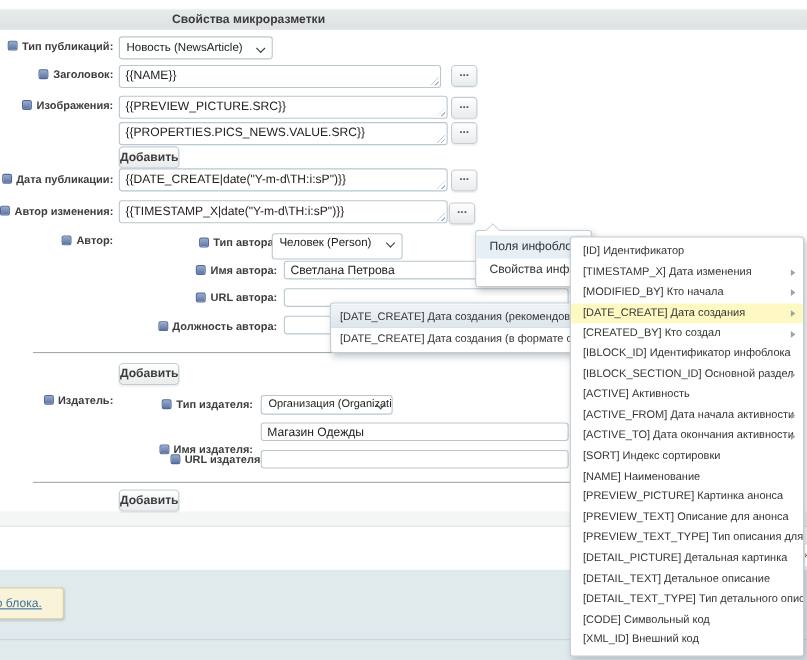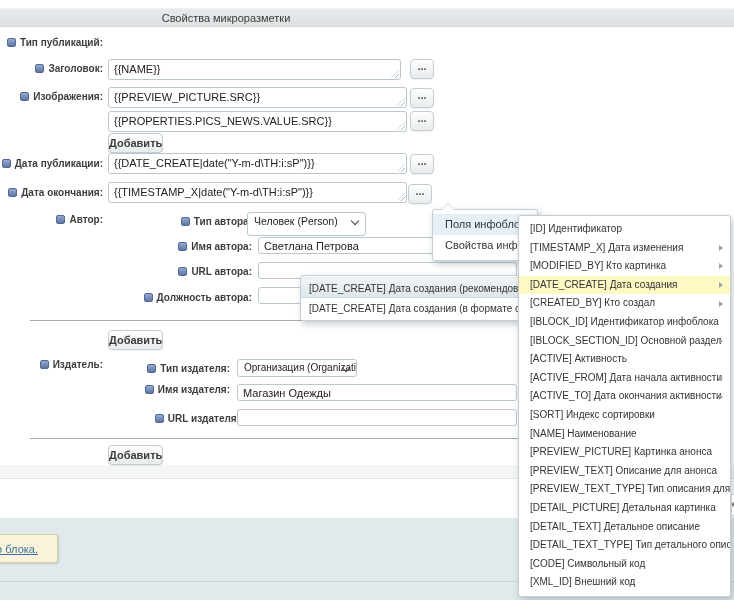--- a/index.html
+++ b/index.html
@@ -6,21 +6,21 @@
   #screen {
     position:relative; width:734px; height:600px; overflow:hidden;
     background:#ffffff; font-family:"Liberation Sans", sans-serif; color:#3d3d3d;
   }
 
   
   .header-bar { position:absolute; left:0; top:8px; width:734px; height:19px;
     background:linear-gradient(#e7ebec,#dce1e3); border-top:1px solid #eff1f2;
     border-bottom:1px solid #d5dbdd; box-sizing:border-box; }
   .header-title { position:absolute; left:0; top:12px; width:452px; text-align:center;
-    font-size:11px; font-weight:normal; color:#3b3b3b; }
+    font-size:11px; font-weight:bold; color:#3b3b3b; }
 
   
   .footer-strip { position:absolute; left:0; top:465px; width:734px; height:14px;
     background:#f4f6f6; border-bottom:1px solid #e2e5e6; box-sizing:border-box; }
   .bottom-area { position:absolute; left:0; top:518px; width:734px; height:82px; background:#e0eaed; }
   .bottom-line { position:absolute; left:0; top:63px; width:734px; height:1px; background:#c5d4da; }
 
   
   .lbl { position:absolute; font-size:10px; font-weight:bold; color:#3d3d3d;
     text-align:right; white-space:nowrap; }
@@ -103,20 +103,24 @@
   <div class="header-title">Свойства микроразметки</div>
 
   <div class="footer-strip"></div>
   <div class="bottom-area">
     <div class="bottom-line"></div>
   </div>
 
   <div class="lbl" style="left:0;top:37px;width:103px">
     <span class="hint"></span><span>Тип публикаций:</span>
   </div>
+  <div class="select" style="left:108px;top:33px;width:140px;height:21px">
+    <span>Новость (NewsArticle)</span>
+    <span class="chev" style="top:7px"></span>
+  </div>
 
   <div class="lbl" style="left:0;top:63px;width:103px">
     <span class="hint"></span><span>Заголовок:</span>
   </div>
   <div class="ta" style="left:108px;top:59px;width:293px;height:21px">
     <span>{{NAME}}</span>
     <span class="grip"></span>
   </div>
   <div class="btn dots" style="left:410px;top:59px">...</div>
 
@@ -139,21 +143,21 @@
   <div class="lbl" style="left:0;top:158px;width:103px">
     <span class="hint"></span><span>Дата публикации:</span>
   </div>
   <div class="ta" style="left:108px;top:153px;width:299px;height:21px">
     <span>{{DATE_CREATE|date("Y-m-d\TH:i:sP")}}</span>
     <span class="grip"></span>
   </div>
   <div class="btn dots" style="left:410px;top:154px">...</div>
 
   <div class="lbl" style="left:0;top:187px;width:103px">
-    <span class="hint"></span><span>Дата окончания:</span>
+    <span class="hint"></span><span>Автор изменения:</span>
   </div>
   <div class="ta" style="left:108px;top:182px;width:299px;height:21px">
     <span>{{TIMESTAMP_X|date("Y-m-d\TH:i:sP")}}</span>
     <span class="grip"></span>
   </div>
   <div class="btn dots" style="left:408px;top:184px">...</div>
 
   <div class="lbl" style="left:0;top:214px;width:103px">
     <span class="hint"></span><span>Автор:</span>
   </div>
@@ -188,21 +192,21 @@
   <div class="lbl" style="left:0;top:359px;width:103px">
     <span class="hint"></span><span>Издатель:</span>
   </div>
   <div class="lbl" style="left:0;top:363px;width:230px">
     <span class="hint"></span><span>Тип издателя:</span>
   </div>
   <div class="select" style="left:237px;top:359px;width:120px;height:18px;padding-top:2px;font-size:10px">
     <span>Организация (Organization)</span>
     <span class="chev"></span>
   </div>
-  <div class="lbl" style="left:0;top:384px;width:230px">
+  <div class="lbl" style="left:0;top:404px;width:230px">
     <span class="hint"></span><span>Имя издателя:</span>
   </div>
   <div class="input" style="left:237px;top:384px;width:280px;height:17px">
     <span>Магазин Одежды</span>
   </div>
   <div class="lbl" style="left:10px;top:413px;width:230px">
     <span class="hint"></span><span>URL издателя:</span>
   </div>
   <div class="input" style="left:237px;top:409px;width:280px;height:17px">
     <span></span>
@@ -246,21 +250,21 @@
         <span>[ID] Идентификатор</span>
         
       </div>
 
       <div class="menu-item has-arrow">
         <span>[TIMESTAMP_X] Дата изменения</span>
         <span class="mi-arrow"></span>
       </div>
 
       <div class="menu-item has-arrow">
-        <span>[MODIFIED_BY] Кто картинка</span>
+        <span>[MODIFIED_BY] Кто начала</span>
         <span class="mi-arrow"></span>
       </div>
 
       <div class="menu-item hl has-arrow">
         <span>[DATE_CREATE] Дата создания</span>
         <span class="mi-arrow"></span>
       </div>
 
       <div class="menu-item has-arrow">
         <span>[CREATED_BY] Кто создал</span>

